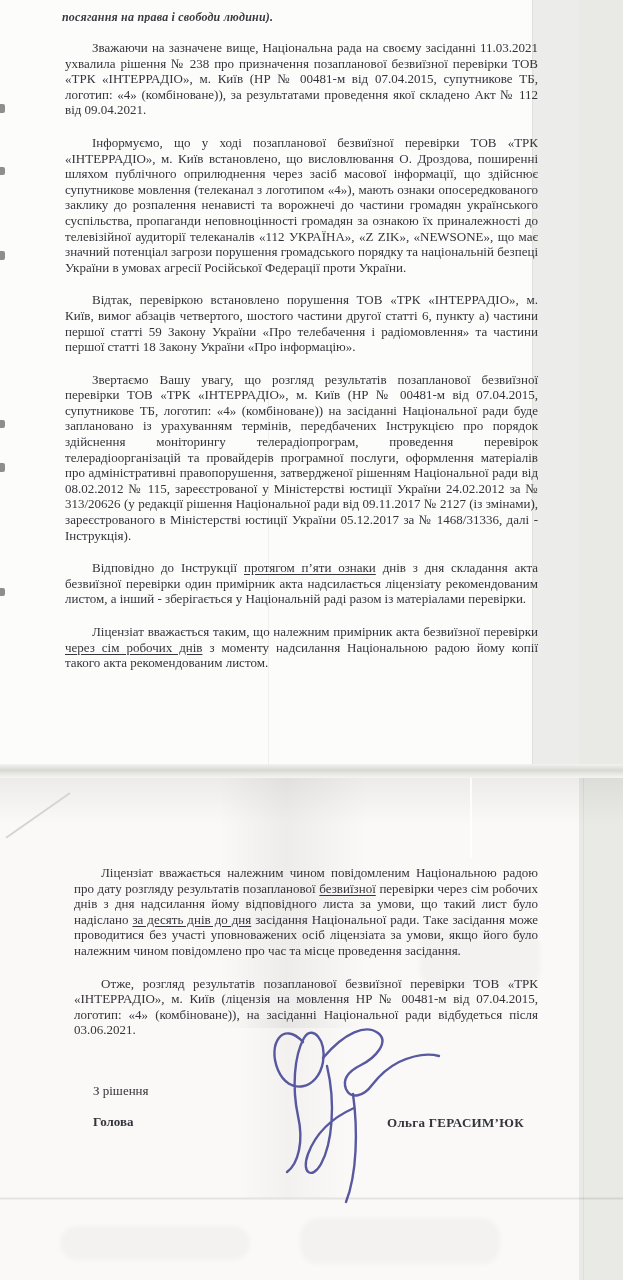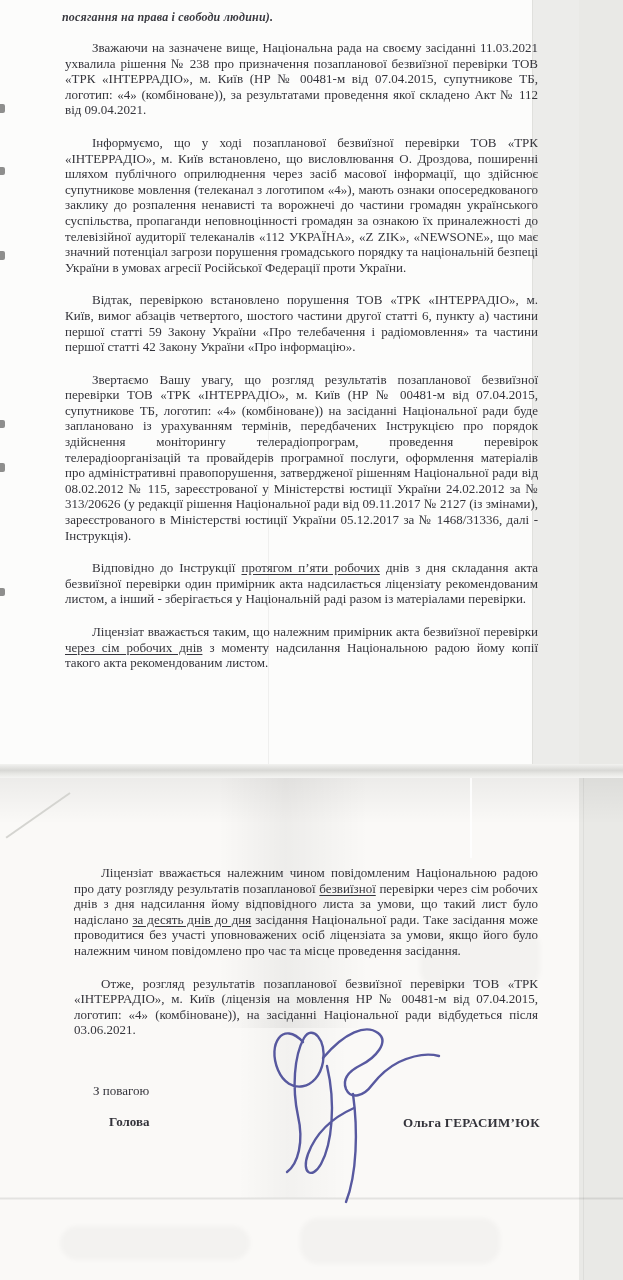--- a/index.html
+++ b/index.html
@@ -48,22 +48,22 @@
   .frag{
     font-weight:bold;font-style:italic;font-size:12px;line-height:12px;
     margin:0 0 5px 14px;letter-spacing:.2px;color:#3a3a40;
     white-space:nowrap;overflow:hidden;
   }
   p.para{margin:17px;text-indent:27px;}
   p.para.no-indent{text-indent:0;}
   .u{text-decoration:underline;text-underline-offset:2px;}
   .closing{position:absolute;color:#33333a;font-size:13px;}
   #regards{left:93px;top:305px;}
-  #role{left:109px;top:336px;font-weight:bold;}
-  #signer{left:387px;top:337px;font-weight:bold;letter-spacing:.3px;margin-left:16px;}
+  #role{left:93px;top:336px;font-weight:bold;}
+  #signer{left:387px;top:337px;font-weight:bold;letter-spacing:.3px;}
   #signature{position:absolute;left:265px;top:234px;width:185px;height:196px;}
   #signature svg{display:block;width:100%;height:100%;}
 </style>
 </head>
 <body>
 
 <div class="page" id="page1">
   <div class="right-stripe"></div>
   <div class="p1-fold"></div>
 
@@ -71,23 +71,23 @@
   <div class="nick" style="top:167px;height:8px;"></div>
   <div class="nick" style="top:251px;height:9px;"></div>
   <div class="nick" style="top:420px;height:8px;"></div>
   <div class="nick" style="top:463px;height:9px;"></div>
   <div class="nick" style="top:588px;height:8px;"></div>
 
   <div class="col" id="col1">
     <div class="frag">посягання на права і свободи людини).</div>
     <p class="para"><span>Зважаючи на зазначене вище, Національна рада на своєму засіданні 11.03.2021 ухвалила рішення № 238 про призначення позапланової безвиїзної перевірки ТОВ «ТРК «ІНТЕРРАДІО», м. Київ (НР № 00481-м від 07.04.2015, супутникове ТБ, логотип: «4» (комбіноване)), за результатами проведення якої складено Акт № 112 від 09.04.2021.</span></p>
     <p class="para"><span>Інформуємо, що у ході позапланової безвиїзної перевірки ТОВ «ТРК «ІНТЕРРАДІО», м. Київ встановлено, що висловлювання О. Дроздова, поширенні шляхом публічного оприлюднення через засіб масової інформації, що здійснює супутникове мовлення (телеканал з логотипом «4»), мають ознаки опосередкованого заклику до розпалення ненависті та ворожнечі до частини громадян українського суспільства, пропаганди неповноцінності громадян за ознакою їх приналежності до телевізійної аудиторії телеканалів «112 УКРАЇНА», «Z ZIK», «NEWSONE», що має значний потенціал загрози порушення громадського порядку та національній безпеці України в умовах агресії Російської Федерації проти України.</span></p>
-    <p class="para"><span>Відтак, перевіркою встановлено порушення ТОВ «ТРК «ІНТЕРРАДІО», м. Київ, вимог абзаців четвертого, шостого частини другої статті 6,  пункту а) частини першої статті 59 Закону України «Про телебачення і радіомовлення» та частини першої статті 42 Закону України «Про інформацію».</span></p>
+    <p class="para"><span>Відтак, перевіркою встановлено порушення ТОВ «ТРК «ІНТЕРРАДІО», м. Київ, вимог абзаців четвертого, шостого частини другої статті 6,  пункту а) частини першої статті 59 Закону України «Про телебачення і радіомовлення» та частини першої статті 18 Закону України «Про інформацію».</span></p>
     <p class="para"><span>Звертаємо Вашу увагу, що розгляд результатів позапланової безвиїзної перевірки ТОВ «ТРК «ІНТЕРРАДІО», м. Київ (НР № 00481-м від 07.04.2015, супутникове ТБ, логотип: «4» (комбіноване)) на засіданні Національної ради буде заплановано із урахуванням термінів, передбачених Інструкцією про порядок здійснення моніторингу телерадіопрограм, проведення перевірок телерадіоорганізацій та провайдерів програмної послуги, оформлення матеріалів про адміністративні правопорушення, затвердженої рішенням Національної ради від 08.02.2012 № 115, зареєстрованої у Міністерстві юстиції України 24.02.2012 за № 313/20626 (у редакції рішення Національної ради від 09.11.2017 № 2127 (із змінами), зареєстрованого в Міністерстві юстиції України 05.12.2017 за № 1468/31336, далі - Інструкція).</span></p>
-    <p class="para"><span>Відповідно до Інструкції </span><span class="u">протягом п’яти робочих</span><span> днів з дня складання акта безвиїзної перевірки один примірник акта надсилається ліцензіату рекомендованим листом, а інший - зберігається у Національній раді разом із матеріалами перевірки.</span></p>
+    <p class="para"><span>Відповідно до Інструкції </span><span class="u">протягом п’яти ознаки</span><span> днів з дня складання акта безвиїзної перевірки один примірник акта надсилається ліцензіату рекомендованим листом, а інший - зберігається у Національній раді разом із матеріалами перевірки.</span></p>
     <p class="para"><span>Ліцензіат вважається таким, що належним примірник акта безвиїзної перевірки </span><span class="u">через сім робочих днів</span><span> з моменту надсилання Національною радою йому копії такого акта рекомендованим листом.</span></p>
   </div>
 </div>
 
 <div class="separator"></div>
 
 <div class="page" id="page2">
   <div class="p2-topshade"></div>
   <div class="p2-centershade"></div>
   <div class="p2-centershade2"></div>
@@ -97,21 +97,21 @@
   <div class="crease-h"></div>
   <div class="blotch" style="left:60px;top:448px;width:190px;height:34px;"></div>
   <div class="blotch" style="left:300px;top:440px;width:200px;height:46px;"></div>
   <div class="blotch" style="left:420px;top:150px;width:120px;height:60px;"></div>
 
   <div class="col" id="col2">
     <p class="para"><span>Ліцензіат вважається належним чином повідомленим Національною радою про дату розгляду результатів позапланової </span><span class="u">безвиїзної</span><span> перевірки через сім робочих днів з дня надсилання йому відповідного листа за умови, що такий лист було надіслано </span><span class="u">за десять днів до дня</span><span> засідання Національної ради. Таке засідання може проводитися без участі уповноважених осіб ліцензіата за умови, якщо його було належним чином повідомлено про час та місце проведення засідання.</span></p>
     <p class="para"><span>Отже,  розгляд  результатів  позапланової  безвиїзної  перевірки ТОВ «ТРК «ІНТЕРРАДІО», м. Київ (ліцензія на мовлення НР № 00481-м від 07.04.2015, логотип: «4» (комбіноване)), на засіданні Національної ради відбудеться після 03.06.2021.</span></p>
   </div>
 
-  <div class="closing" id="regards">З повагою</div>
+  <div class="closing" id="regards">З рішення</div>
   <div class="closing" id="role">Голова</div>
   <div class="closing" id="signer">Ольга ГЕРАСИМ’ЮК</div>
 
   <div id="signature">
     <svg viewBox="0 0 185 196" xmlns="http://www.w3.org/2000/svg">
       <g fill="none" stroke="#3c3e91" stroke-width="2.4" stroke-linecap="round" opacity="0.85">
         <path d="M38,30 C18,8 2,32 13,58 C24,84 53,78 58,50 C62,28 47,12 39,26 C29,44 27,76 33,104 C39,130 33,152 22,160"></path>
         <path d="M62,54 C71,92 67,132 56,152 C47,168 36,161 43,142 C52,118 71,104 89,96"></path>
         <path d="M58,46 C80,20 101,12 113,21 C125,30 110,46 96,53 C84,59 77,67 81,77 C86,88 99,84 107,73 C114,64 122,56 134,50 C149,43 163,41 174,44"></path>
         <path d="M88,82 C93,118 92,162 81,190"></path>

